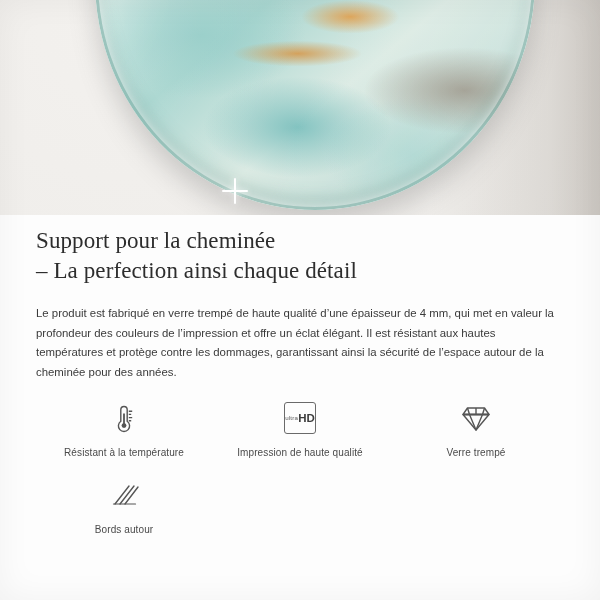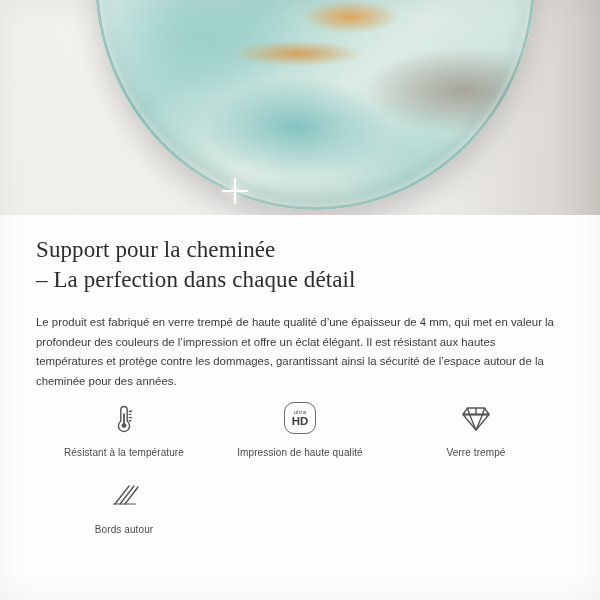--- a/index.html
+++ b/index.html
@@ -102,21 +102,21 @@
     border-radius: 2px;
     box-shadow: 0 0 6px rgba(255,255,255,0.95);
   }
   .sparkle::before { left: 12px; top: 0; width: 2px; height: 26px; }
   .sparkle::after  { left: 0; top: 12px; width: 26px; height: 2px; }
 
   
   .content {
     position: absolute;
     left: 0;
-    top: 213px;
+    top: 204px;
     width: 600px;
     padding: 0 36px;
     box-sizing: border-box;
   }
   .headline {
     font-family: "Liberation Serif", serif;
     font-size: 23px;
     line-height: 30px;
     color: #2d2d2d;
     font-weight: normal;
@@ -161,23 +161,23 @@
   .feature-label {
     margin-top: 6px;
     font-size: 10px;
     color: #4a4a4a;
     letter-spacing: 0.1px;
   }
   .hd-badge {
     width: 30px;
     height: 30px;
     border: 1.6px solid #6a6a6a;
-    border-radius: 10px;
+    border-radius: 3px;
     display: flex;
-    flex-direction: column;
+    flex-direction: row;
     align-items: center;
     justify-content: center;
     line-height: 1;
   }
   .hd-badge .u { font-size: 6.2px; color: #5a5a5a; letter-spacing: 0.2px; }
   .hd-badge .h { font-size: 11.5px; font-weight: bold; color: #3d3d3d; margin-top: 1px; }
 
   .vignette {
     position: absolute;
     inset: 0;
@@ -197,21 +197,21 @@
       <div class="plate-art"></div>
       <div class="plate-sheen"></div>
       <div class="plate-edge"></div>
     </div>
     <div class="sparkle"></div>
   </div>
 
   <div class="content">
     <h1 class="headline">
       <span>Support pour la cheminée</span>
-      <span class="l2">– La perfection dans chaque détail</span>
+      <span class="l2">– La perfection ainsi chaque détail</span>
     </h1>
     <p class="paragraph">Le produit est fabriqué en verre trempé de haute qualité d’une épaisseur de 4 mm, qui met en valeur la profondeur des couleurs de l’impression et offre un éclat élégant. Il est résistant aux hautes températures et protège contre les dommages, garantissant ainsi la sécurité de l’espace autour de la cheminée pour des années.</p>
   </div>
 
   <div class="features" style="top:395px">
     <div class="feature-grid">
 
       <div class="feature">
         <div class="feature-icon">
           <svg width="40" height="40" viewBox="0 0 40 40" fill="none" stroke="#555" stroke-width="1.4">

